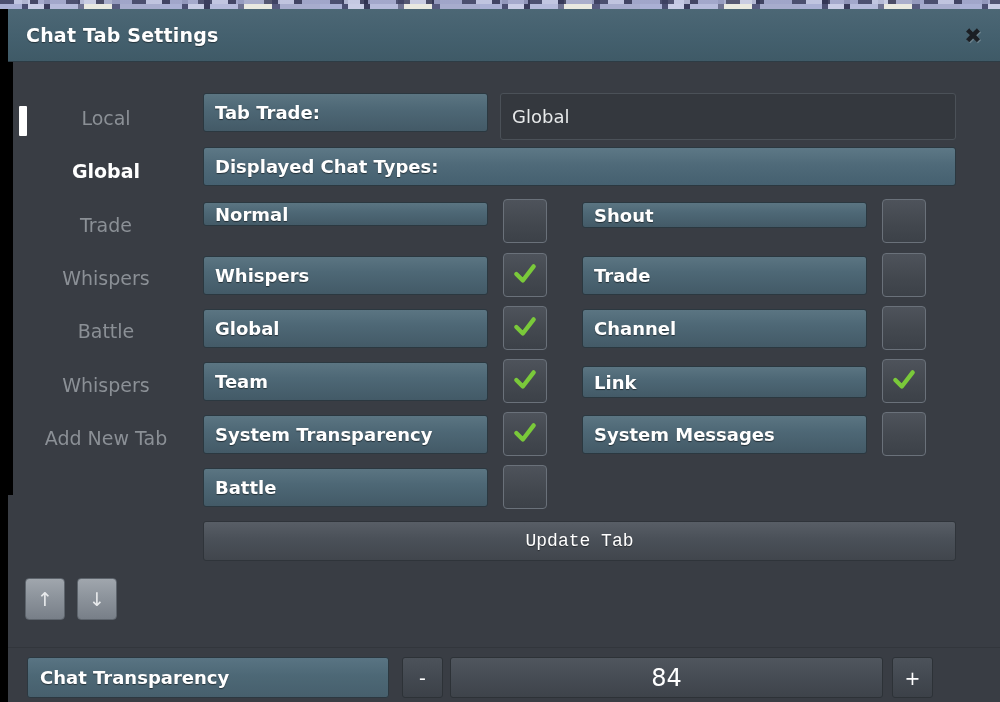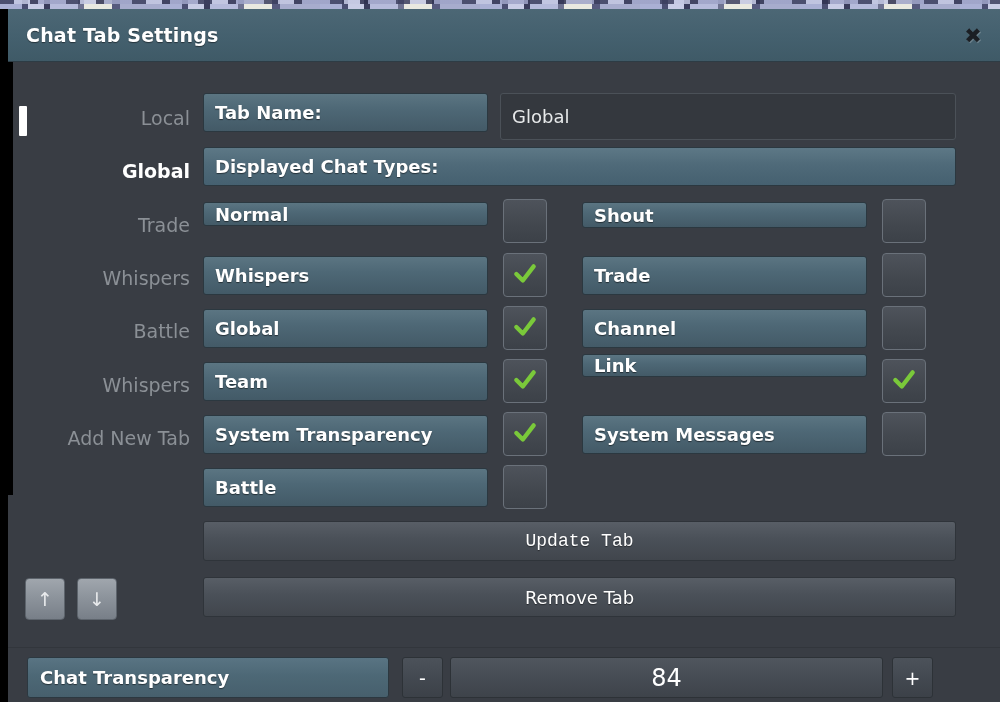--- a/index.html
+++ b/index.html
@@ -108,21 +108,21 @@
     width: 186px; height: 640px;
   }
   .side-item {
     position: absolute;
     left: 14px;
     width: 168px;
     height: 34px;
     line-height: 34px;
     font-size: 19px;
     color: #8b9096;
-    text-align: right;
+    text-align: center;
     cursor: pointer;
     white-space: nowrap;
   }
   .side-item.active {
     color: #ffffff;
     font-weight: 600;
   }
   .side-marker {
     position: absolute;
     left: 11px;
@@ -304,21 +304,21 @@
         <div class="side-item" style="top:252px">Battle</div>
         <div class="side-item" style="top:306px">Whispers</div>
         <div class="side-item" style="top:359px">Add New Tab</div>
 
         <div class="arrow-btn" style="left:17px; top:516px">↑</div>
         <div class="arrow-btn" style="left:69px; top:516px">↓</div>
       </div>
 
       <div class="content">
 
-        <div class="chip" style="left:9px;  top:31px;  width:285px; height:39px;">Tab Name:</div>
+        <div class="chip" style="left:9px;  top:31px;  width:285px; height:39px;">Tab Trade:</div>
         <div class="textinput" style="left:306px; top:31px; width:456px; height:47px;" placeholder="Global">Global</div>
 
         <div class="chip wide-header" style="left:9px; top:85px; width:753px; height:39px;">Displayed Chat Types:</div>
 
         <div class="chip" style="left:9px; top:140px; width:285px; height:24px;">Normal</div>
         <div class="checkbox" style="left:309px; top:137px;">
           
         </div>
 
         <div class="chip" style="left:9px; top:194px; width:285px; height:39px;">Whispers</div>
@@ -362,34 +362,33 @@
         <div class="chip" style="left:388px; top:194px; width:285px; height:39px;">Trade</div>
         <div class="checkbox" style="left:688px; top:191px;">
           
         </div>
 
         <div class="chip" style="left:388px; top:247px; width:285px; height:39px;">Channel</div>
         <div class="checkbox" style="left:688px; top:244px;">
           
         </div>
 
-        <div class="chip" style="left:388px; top:292px; width:285px; height:23px;">Link</div>
+        <div class="chip" style="left:388px; top:304px; width:285px; height:32px;">Link</div>
         <div class="checkbox checked" style="left:688px; top:297px;">
           <svg class="tick" viewBox="0 0 24 24">
               <path d="M4 12 L10 18 L20 5" fill="none" stroke="#7ac93a" stroke-width="4" stroke-linecap="round" stroke-linejoin="round"></path>
             </svg>
         </div>
 
         <div class="chip" style="left:388px; top:353px; width:285px; height:39px;">System Messages</div>
         <div class="checkbox" style="left:688px; top:350px;">
           
         </div>
 
         <div class="bigbtn" style="left:9px; top:459px; width:753px; height:40px;font-family:Liberation Mono, monospace;">Update Tab</div>
-        <div class="bigbtn" style="left:9px; top:515px; width:753px; height:40px;">Remove Tab</div>
       </div>
 
       <div class="bottom-divider"></div>
       <div class="bottom-bar">
         <div class="trans-label">Chat Transparency</div>
         <div class="step-btn" style="left:394px">-</div>
         <div class="val-field">84</div>
         <div class="step-btn" style="left:884px">+</div>
       </div>
 

